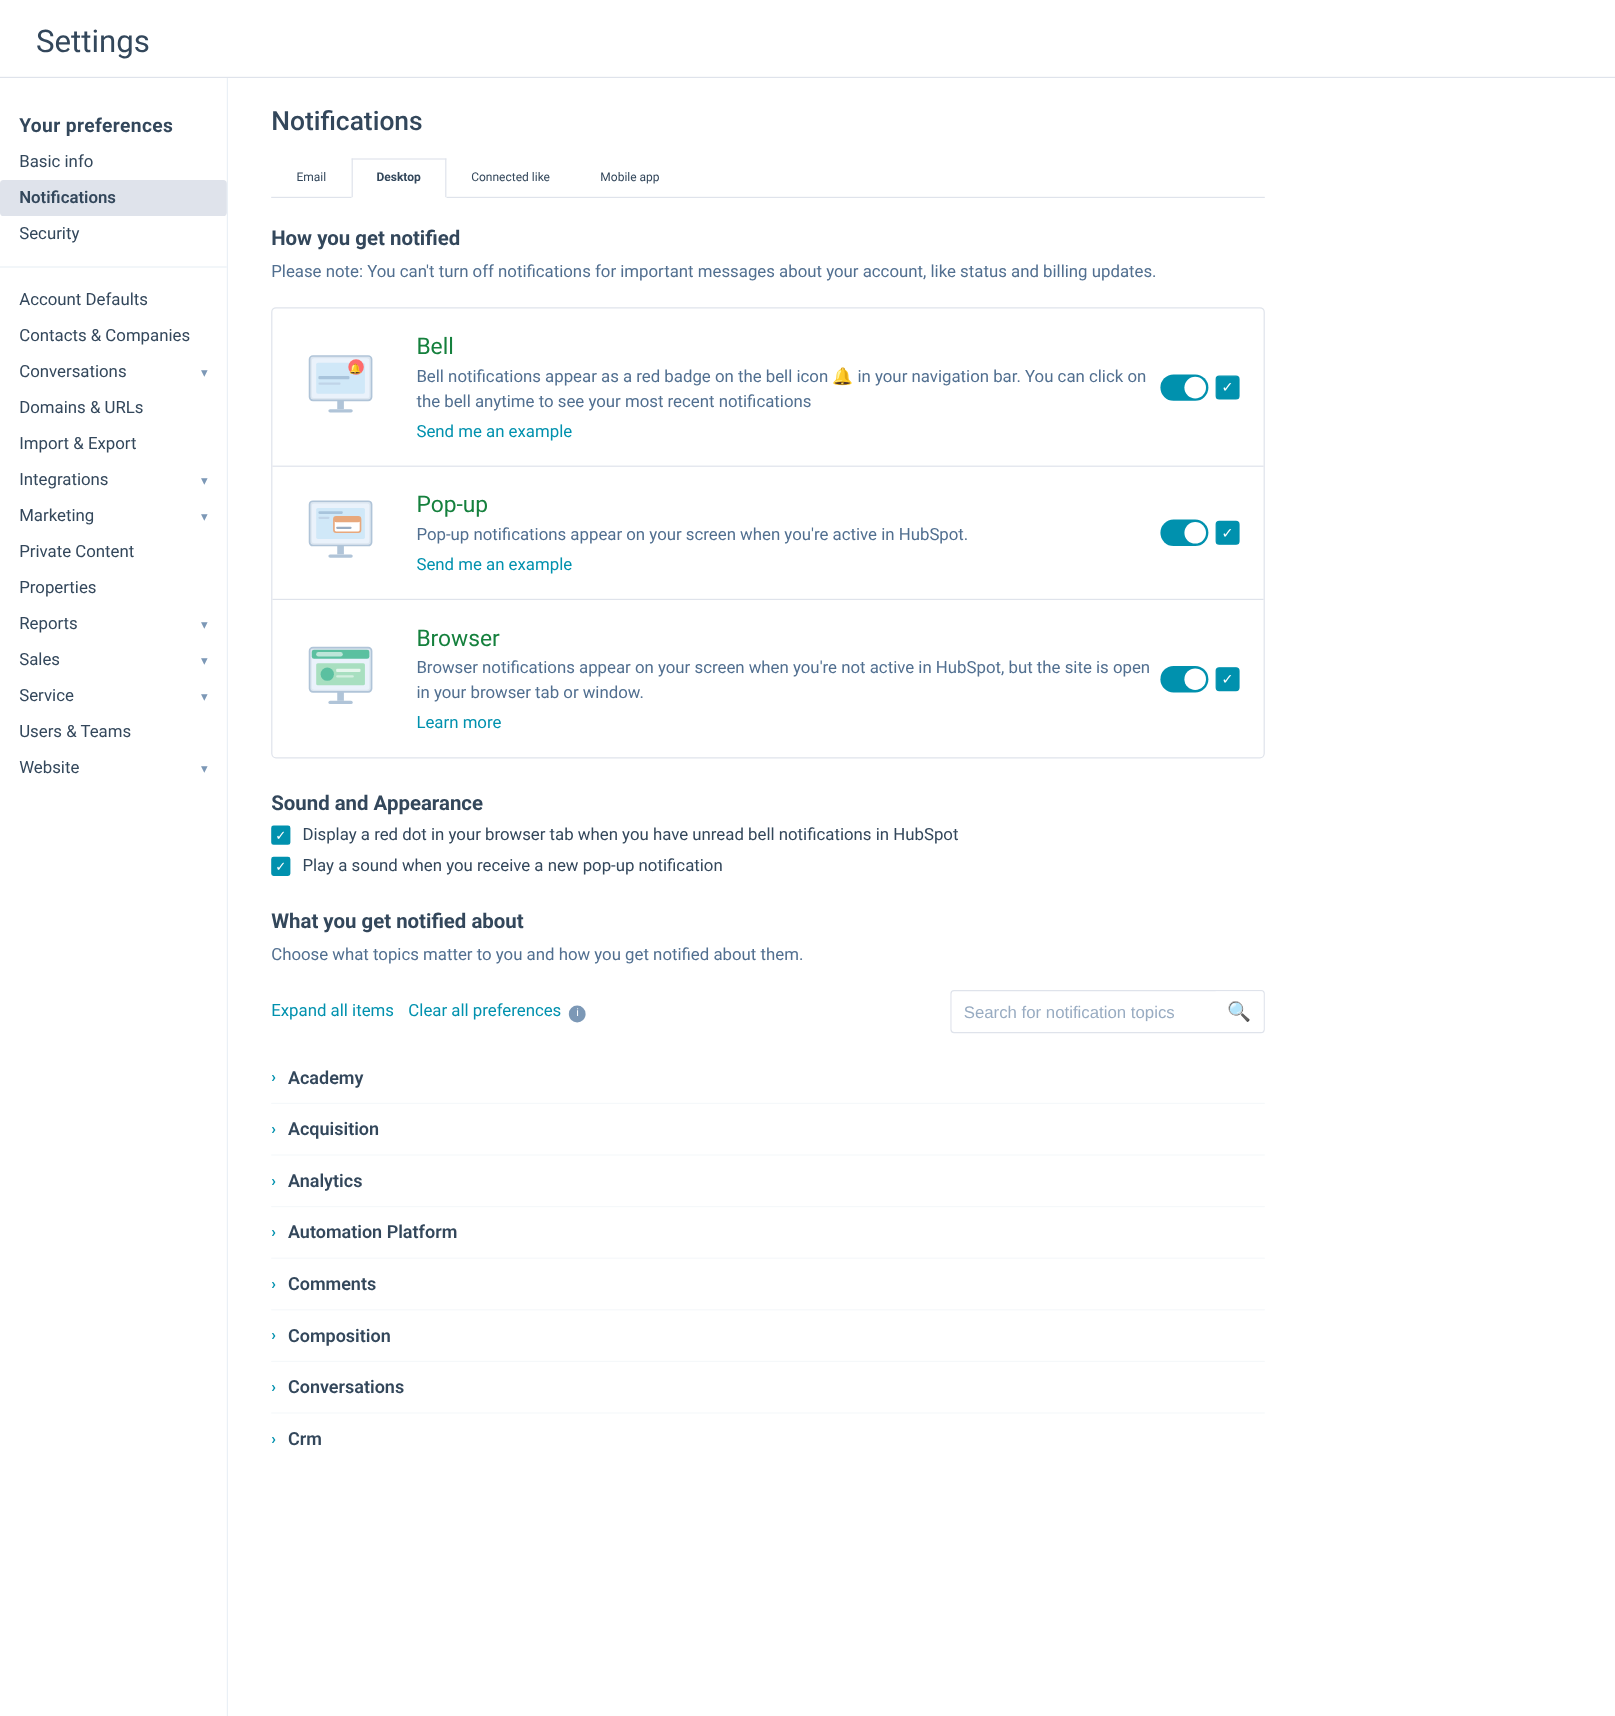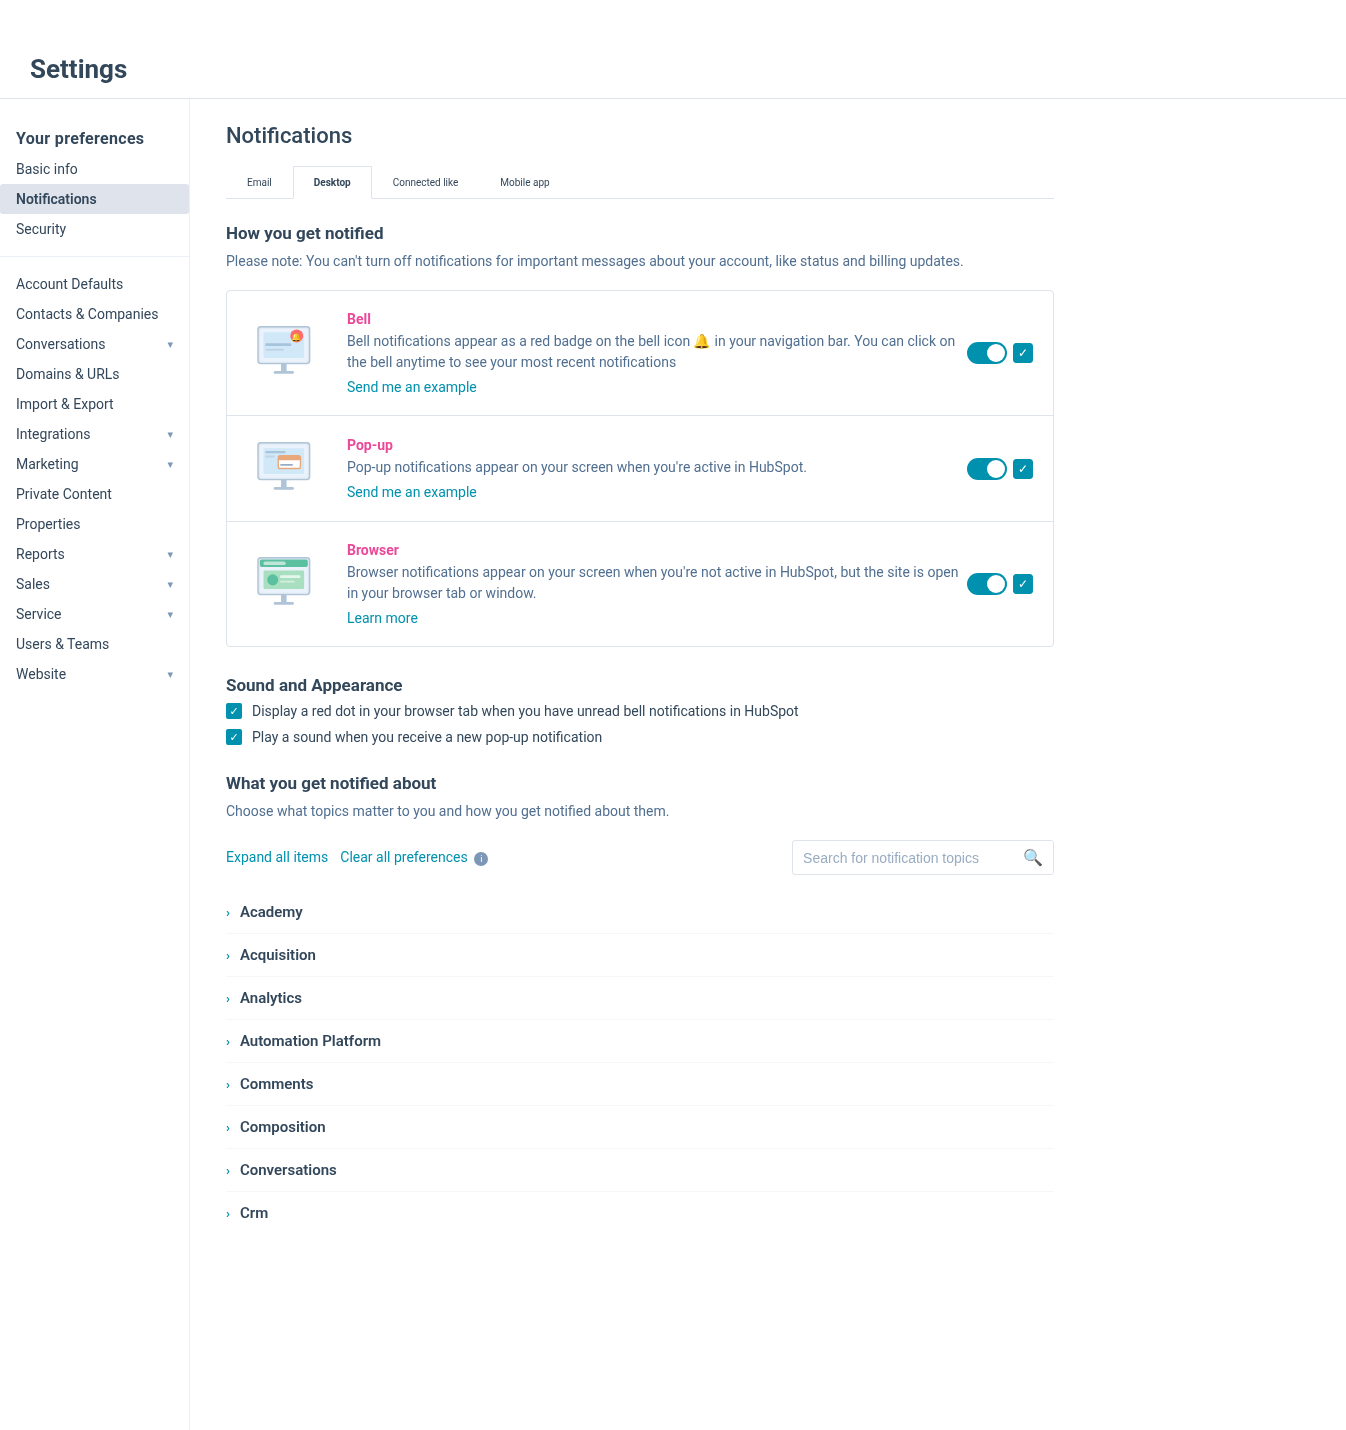--- a/index.html
+++ b/index.html
@@ -1,21 +1,21 @@
 <!DOCTYPE html>
 <html><head>
   <meta charset="utf-8">
   <style>
     * { box-sizing: border-box; margin: 0; padding: 0; }
     body { font-family: -apple-system, BlinkMacSystemFont, 'Segoe UI', Roboto, sans-serif; background: #fff; color: #33475b; font-size: 14px; }
 
     .page-container { display: flex; flex-direction: column; min-height: 100vh; }
 
     .page-header { padding: 20px 30px 14px 30px; border-bottom: 1px solid #dfe3eb; }
-    .page-title { font-size: 26px; font-weight: 700; color: #33475b; margin-top: 34px; }
+    .page-title { font-size: 26px; font-weight: 400; color: #33475b; }
 
     .content-area { display: flex; flex: 1; }
 
     
     .sidebar { width: 190px; min-width: 190px; padding: 20px 0; border-right: 1px solid #eaf0f6; }
     .sidebar-section-label { font-size: 16px; font-weight: 700; color: #33475b; padding: 10px 16px 6px 16px; letter-spacing: 0.02em; text-transform: none; }
     .sidebar-item { padding: 7px 16px; font-size: 14px; color: #33475b; cursor: pointer; display: flex; align-items: center; justify-content: space-between; border-radius: 0; }
     .sidebar-item.active { background: #dfe3eb; font-weight: 600; border-radius: 3px; }
     .sidebar-item .chevron { font-size: 11px; color: #7c98b6; }
     .sidebar-divider { height: 1px; background: #eaf0f6; margin: 12px 0; }
@@ -34,42 +34,42 @@
     
     .sub-section-title { font-size: 17px; font-weight: 700; color: #33475b; margin-bottom: 8px; }
     .sub-section-desc { font-size: 14px; color: #516f90; margin-bottom: 18px; line-height: 1.5; }
 
     
     .notification-cards { border: 1px solid #dfe3eb; border-radius: 4px; margin-bottom: 28px; }
     .notification-card { display: flex; align-items: center; padding: 20px 20px; border-bottom: 1px solid #dfe3eb; }
     .notification-card:last-child { border-bottom: none; }
     .card-image { width: 80px; min-width: 80px; height: 65px; margin-right: 20px; display: flex; align-items: center; justify-content: center; }
     .card-content { flex: 1; }
-    .card-title { font-size: 14px; font-weight: 700; color: #ec4899; margin-bottom: 4px; }
+    .card-title { font-size: 19px; font-weight: 400; color: #15803d; margin-bottom: 4px; }
     .card-desc { font-size: 14px; color: #516f90; margin-bottom: 6px; line-height: 1.5; }
     .card-link { color: #0091ae; font-size: 14px; text-decoration: none; cursor: pointer; }
     .card-toggle { display: flex; align-items: center; gap: 6px; }
     .toggle-switch { width: 40px; height: 22px; background: #0091ae; border-radius: 11px; position: relative; cursor: pointer; }
     .toggle-switch::after { content: ''; position: absolute; width: 18px; height: 18px; background: #fff; border-radius: 50%; top: 2px; right: 2px; transition: 0.2s; }
     .toggle-check { background: #0091ae; border: 1px solid #0091ae; border-radius: 3px; width: 20px; height: 20px; display: flex; align-items: center; justify-content: center; color: #fff; font-size: 12px; }
 
     
     .monitor-illustration { width: 75px; height: 60px; }
 
     
     .sound-section { margin-bottom: 28px; }
     .checkbox-row { display: flex; align-items: center; gap: 10px; margin-bottom: 10px; font-size: 14px; color: #33475b; }
     .checkbox-box { width: 16px; height: 16px; border: 2px solid #0091ae; background: #fff; border-radius: 2px; display: flex; align-items: center; justify-content: center; cursor: pointer; flex-shrink: 0; }
     .checkbox-box.checked { background: #0091ae; border-color: #0091ae; }
     .checkbox-box.checked::after { content: '✓'; color: #fff; font-size: 11px; line-height: 1; }
 
     
     .notify-about { }
     .notify-controls { display: flex; align-items: center; justify-content: space-between; margin-bottom: 16px; flex-wrap: wrap; gap: 10px; }
-    .notify-links { display: flex; gap: 12px; }
+    .notify-links { display: flex; gap: 12px; align-items: center; }
     .notify-link { color: #0091ae; font-size: 14px; cursor: pointer; text-decoration: none; }
     .info-icon { display: inline-flex; align-items: center; justify-content: center; width: 14px; height: 14px; border-radius: 50%; background: #7c98b6; color: #fff; font-size: 9px; cursor: pointer; margin-left: 3px; }
     .search-box { display: flex; align-items: center; border: 1px solid #dfe3eb; border-radius: 3px; overflow: hidden; background: #fff; }
     .search-input { border: none; outline: none; padding: 7px 10px; font-size: 14px; color: #1d4ed8; min-width: 220px; }
     .search-input::placeholder { color: #99acc2; }
     .search-btn { padding: 7px 10px; background: #fff; border: none; cursor: pointer; color: #7c98b6; font-size: 16px; }
 
     
     .topic-list { margin-top: 8px; }
     .topic-item { display: flex; align-items: center; gap: 10px; padding: 12px 0; border-bottom: 1px solid #f5f8fa; font-size: 15px; font-weight: 600; color: #33475b; cursor: pointer; }

